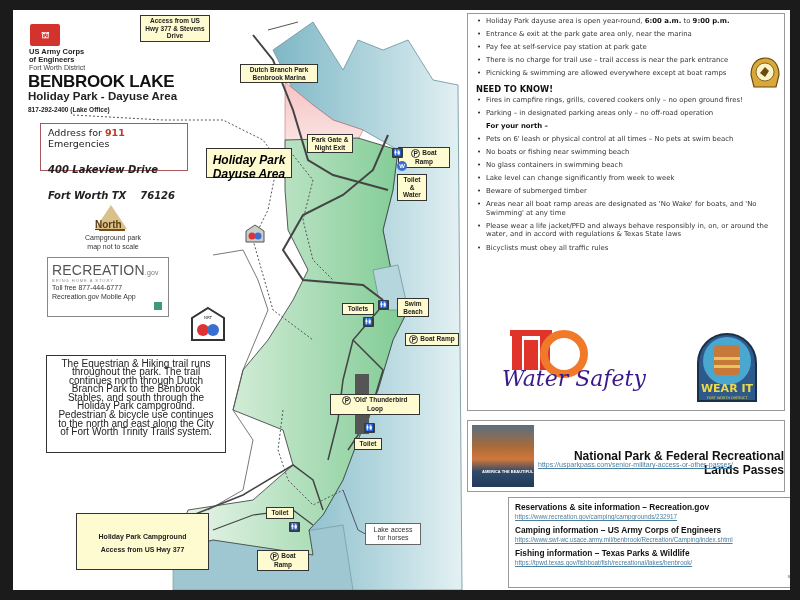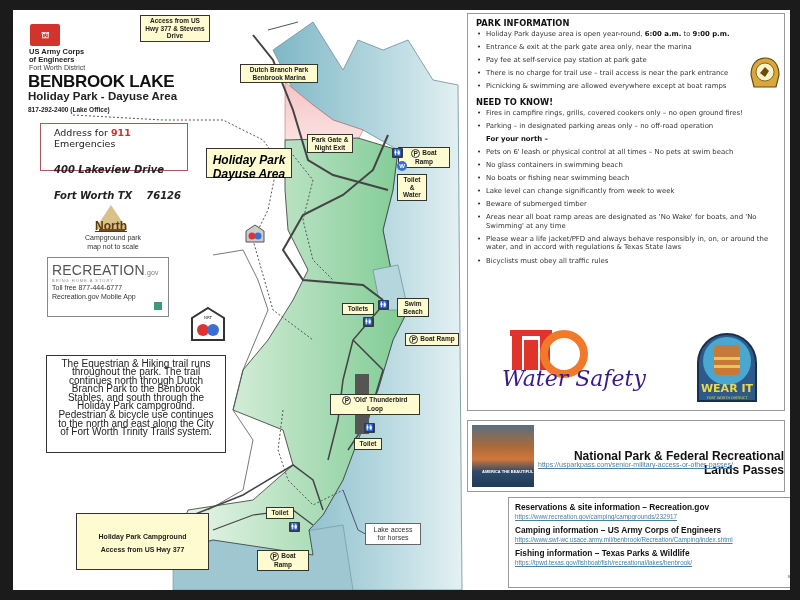--- a/index.html
+++ b/index.html
@@ -11,29 +11,29 @@
 
   
   .usace-logo { left: 17px; top: 14px; width: 30px; height: 22px; background: #d4322c; border-radius: 2px; display:flex; align-items:center; justify-content:center; }
   .usace-logo span { color:#fff; font-size:9px; font-weight:bold; letter-spacing:-1px; }
   .usace-text { left: 16px; top: 38px; font-size: 7.5px; line-height: 8px; color:#222; font-weight:bold; }
   .usace-district { left: 16px; top: 54px; font-size: 7px; color:#444; }
   .lake-title { left: 15px; top: 62px; font-size: 17px; font-weight: bold; color:#111; letter-spacing: -0.3px; }
   .lake-subtitle { left: 15px; top: 80px; font-size: 11.5px; font-weight: bold; color:#222; }
   .lake-phone { left: 15px; top: 96px; font-size: 6.5px; font-weight: bold; color:#222; }
 
-  .emergency-box { left: 27px; top: 113px; width: 148px; height: 48px; border: 1.5px solid #a8585a; padding: 3px 13px; font-family: "DejaVu Sans", sans-serif; }
+  .emergency-box { left: 27px; top: 113px; width: 148px; height: 48px; border: 1.5px solid #a8585a; padding: 3px 7px; font-family: "DejaVu Sans", sans-serif; }
   .emergency-box .l1 { font-size: 9.5px; color:#222; }
   .emergency-box .l1 .red { color:#c0392b; font-weight:bold; }
   .emergency-box .l2, .emergency-box .l3 { font-size: 10px; font-style: italic; font-weight: bold; color:#222; margin-top:15px; }
 
   .dayuse-label { left: 193px; top: 138px; width: 86px; height: 30px; background:#fffbd0; border: 1.5px solid #333; font-size: 12px; font-weight: bold; font-style: italic; text-align:center; padding-top:4px; line-height:14px; }
 
   .north-arrow { left: 82px; top: 195px; width: 0; height:0; border-left: 16px solid transparent; border-right: 16px solid transparent; border-bottom: 24px solid #d8c28a; }
-  .north-label { left: 82px; top: 209px; width: 32px; text-align:right; font-size: 12px; font-weight:bold; color:#5a3a10; text-decoration: underline; }
+  .north-label { left: 82px; top: 209px; width: 32px; text-align:left; font-size: 10px; font-weight:bold; color:#5a3a10; text-decoration: underline; }
   .north-base { left: 86px; top: 219px; width: 26px; height: 2px; background:#7a4a1a; }
   .scale-note { left: 60px; top: 223px; width: 80px; text-align:center; font-size: 7px; color:#333; line-height: 9px; }
 
   .rec-box { left: 34px; top: 247px; width: 122px; height: 60px; border: 1.5px solid #888; padding: 4px; background:#fff; }
   .rec-box .brand { font-size: 14px; color:#555; letter-spacing: 0.2px; }
   .rec-box .brand small { font-size: 7px; color:#777; }
   .rec-box .tag { font-size: 4px; color:#888; letter-spacing: 1px; }
   .rec-box .tf, .rec-box .app { font-size: 7px; color:#333; line-height:9px; }
   .rec-box .app-icon { position:absolute; right:6px; bottom:6px; width:8px; height:8px; background:#3a9a7a; }
 
@@ -235,38 +235,37 @@
   <div class="abs toilet-icon" style="left:276px;top:512px;">🚻</div>
   <div class="abs map-label" style="left:244px;top:540px;width:52px;">
     <span class="p-icon">P</span><span>Boat Ramp</span>
   </div>
   <div class="abs horse-box" style="left:352px;top:513px;width:56px;">
     <div>Lake access</div>
     <div>for horses</div>
   </div>
 
   <div class="abs info-panel">
-    <h3>PARK INFORMATION</h3>
     <ul>
       <li><span>Holiday Park dayuse area is open year-round, </span><b>6:00 a.m.</b><span> to </span><b>9:00 p.m.</b></li>
       <li>Entrance &amp; exit at the park gate area only, near the marina</li>
       <li>Pay fee at self-service pay station at park gate</li>
       <li>There is no charge for trail use – trail access is near the park entrance</li>
       <li>Picnicking &amp; swimming are allowed everywhere except at boat ramps</li>
     </ul>
     <h3 class="sec2">NEED TO KNOW!</h3>
     <ul>
       <li>Fires in campfire rings, grills, covered cookers only – no open ground fires!</li>
       <li>Parking – in designated parking areas only – no off-road operation</li>
     </ul>
     <div class="sub">For your north –</div>
     <ul>
       <li>Pets on 6' leash or physical control at all times – No pets at swim beach</li>
+      <li>No boats or fishing near swimming beach</li>
       <li>No glass containers in swimming beach</li>
-      <li>No boats or fishing near swimming beach</li>
       <li>Lake level can change significantly from week to week</li>
       <li>Beware of submerged timber</li>
       <li>Areas near all boat ramp areas are designated as 'No Wake' for boats, and 'No Swimming' at any time</li>
       <li>Please wear a life jacket/PFD and always behave responsibly in, on, or around the water, and in accord with regulations &amp; Texas State laws</li>
       <li>Bicyclists must obey all traffic rules</li>
     </ul>
 
     <svg class="abs park-emblem" viewBox="0 0 30 32">
       <path d="M15,1 C24,1 29,8 29,18 L26,30 L4,30 L1,18 C1,8 6,1 15,1 Z" fill="#d8a83a" stroke="#6b4a10" stroke-width="1.2"></path>
       <circle cx="15" cy="15" r="9" fill="#fff3c8" stroke="#6b4a10" stroke-width="0.8"></circle>

